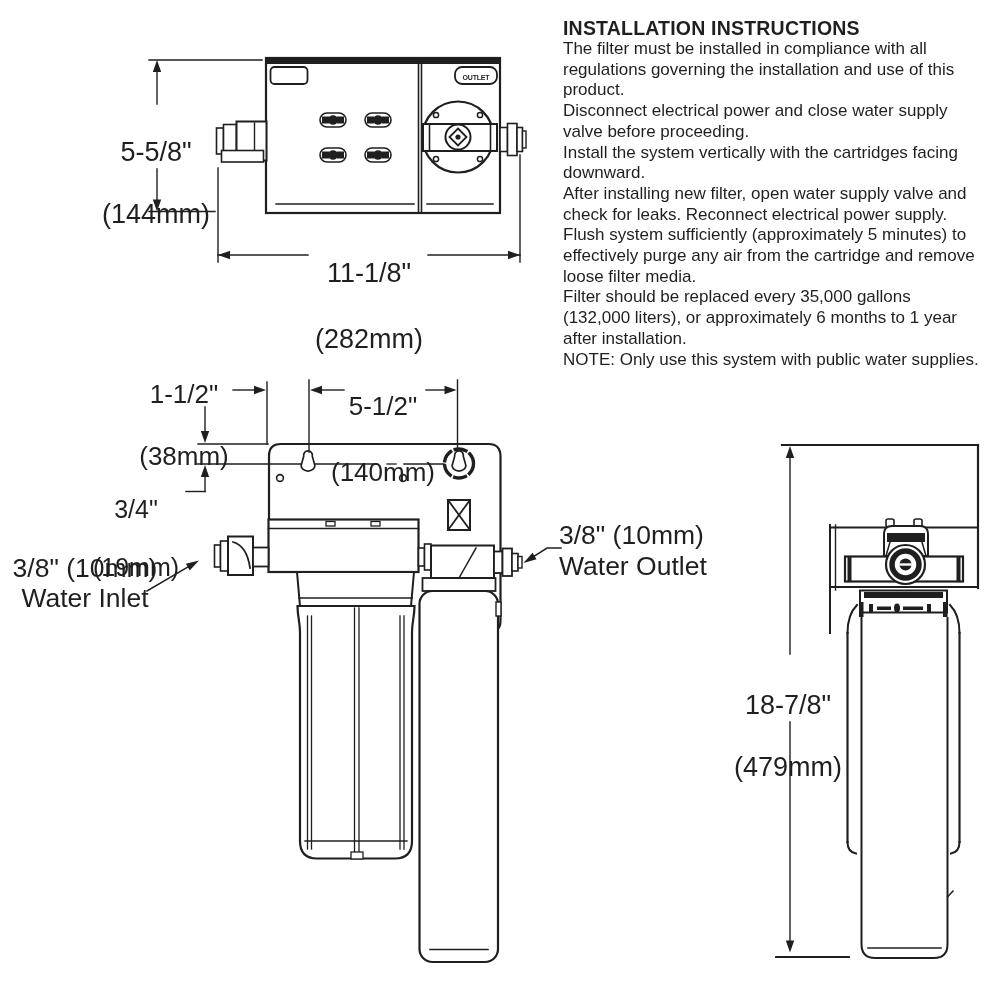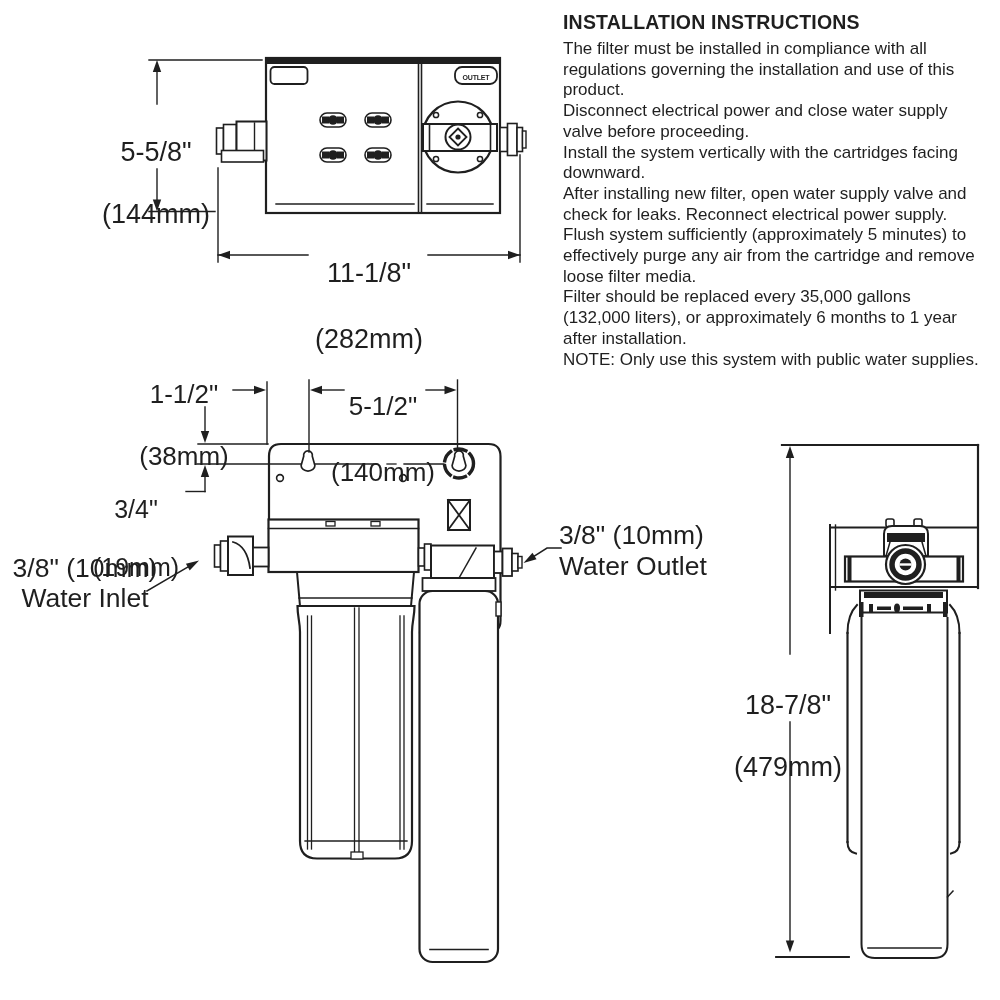--- a/index.html
+++ b/index.html
@@ -245,21 +245,21 @@
     <g stroke-width="1.4">
       <line x1="790" y1="451" x2="790" y2="654"></line>
       <line x1="790" y1="722" x2="790" y2="947"></line>
       <polygon points="790,446 785.8,458 794.2,458" fill="#1f1f1f" stroke="none"></polygon>
       <polygon points="790,952.5 785.8,940.5 794.2,940.5" fill="#1f1f1f" stroke="none"></polygon>
       <line x1="776" y1="957" x2="849" y2="957" stroke-width="1.8"></line>
     </g>
   </g>
 </svg>
 
-<div class="lbl title" style="left:563px;top:11px;text-align:right;">INSTALLATION INSTRUCTIONS</div>
+<div class="lbl title" style="left:563px;top:17px;text-align:right;">INSTALLATION INSTRUCTIONS</div>
 <div class="lbl body-text" style="left:563px;top:39px;">The filter must be installed in compliance with all
 regulations governing the installation and use of this
 product.
 Disconnect electrical power and close water supply
 valve before proceeding.
 Install the system vertically with the cartridges facing
 downward.
 After installing new filter, open water supply valve and
 check for leaks. Reconnect electrical power supply.
 Flush system sufficiently (approximately 5 minutes) to

